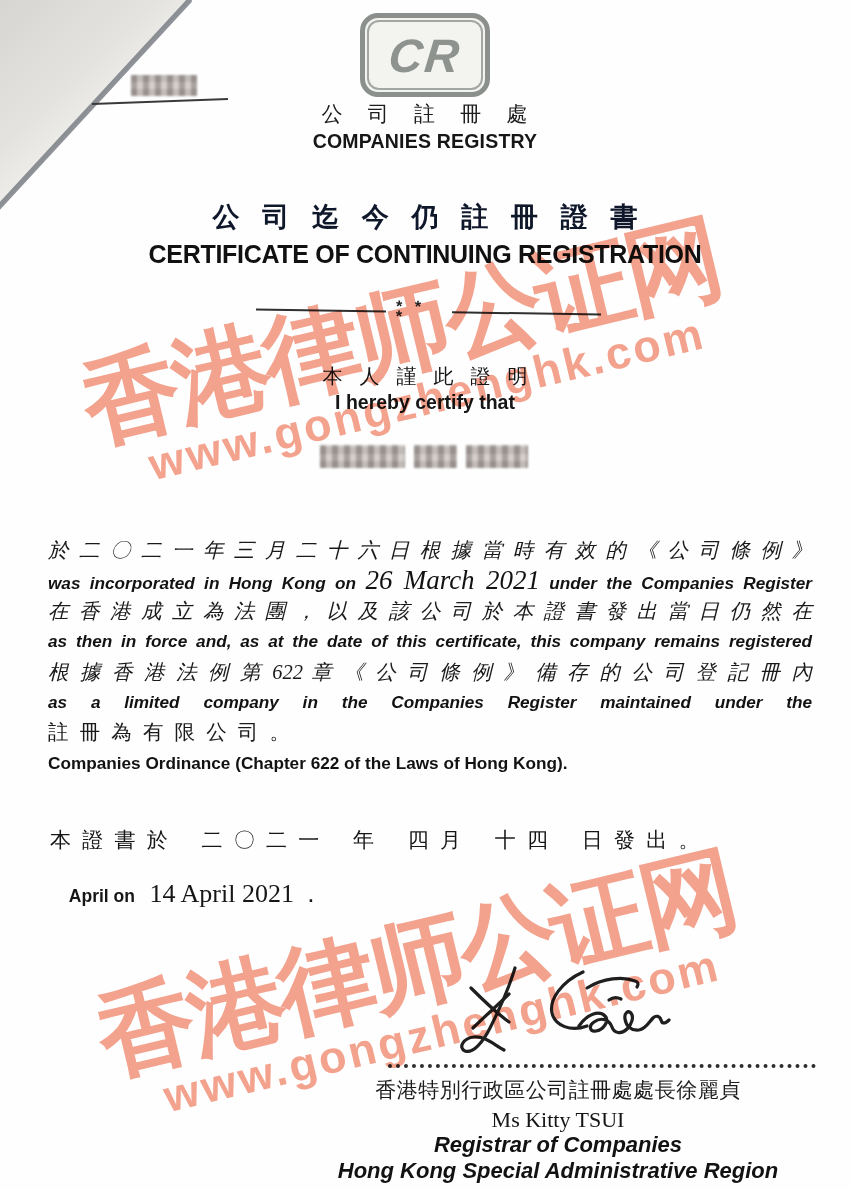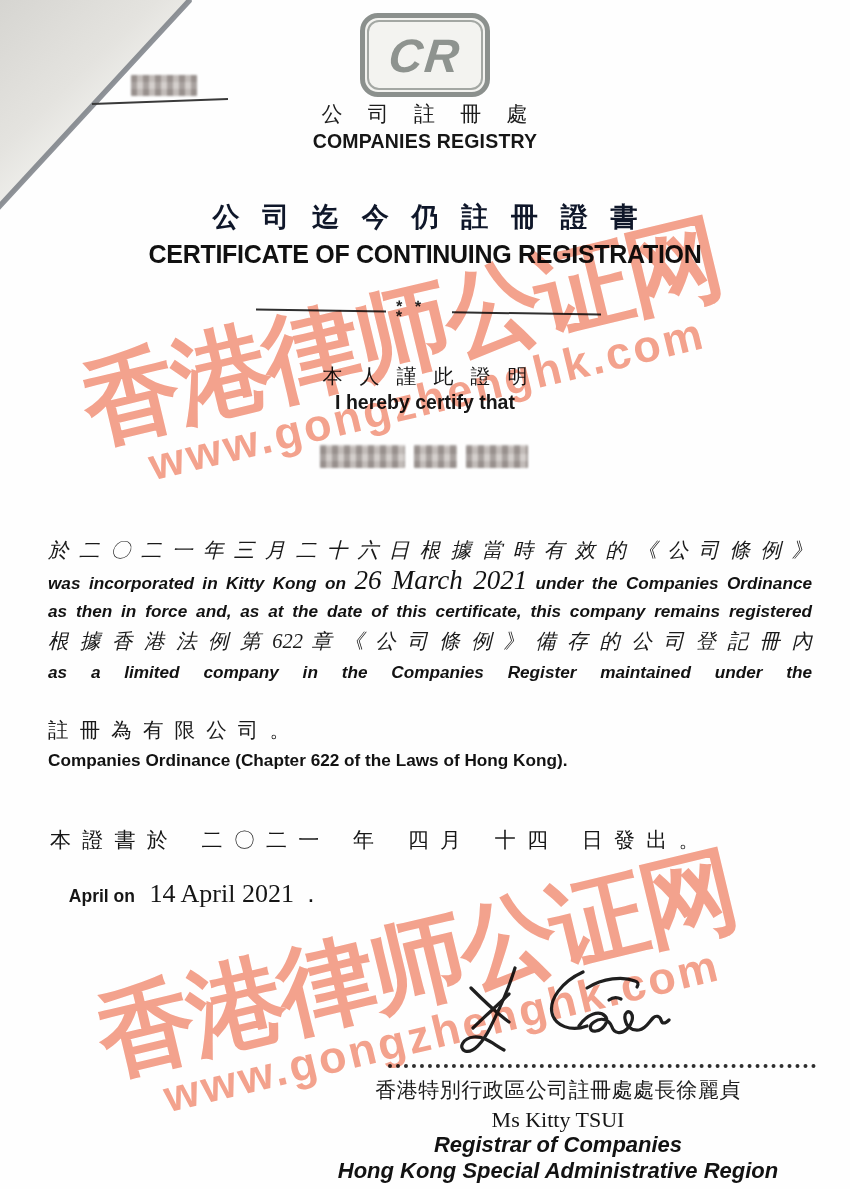--- a/index.html
+++ b/index.html
@@ -60,21 +60,21 @@
   
   .certify-zh{top:363px; font-size:20px; word-spacing:12px;}
   .certify-en{top:391px; font-size:19.5px;}
 
   
   .body-block{left:48px; top:535px; width:764px;}
   .bl{display:block; height:30.4px; line-height:30.4px; white-space:normal;}
   .just{text-align:justify; text-align-last:justify;font-style:italic;}
   .bl.zh{font-size:20.5px; color:#1a1a1a;}
   .bl.en{font-size:17.2px; color:#121212;}
-  .zh-left{word-spacing:6px;margin-top:28px;}
+  .zh-left{word-spacing:6px;}
   .date-serif{font-family:"Liberation Serif",serif; font-weight:normal; font-size:27px;}
 
   
   .issued-zh{left:50px; top:826px; font-size:21px; word-spacing:6px; white-space:pre;}
   .issued-en{left:50px; top:858px; font-size:17.5px; white-space:pre;}
   .issued-en .date-serif{font-size:26px;}
 
   
   .sig-svg{left:413px; top:956px;}
   .dotted-line{left:388px; top:1064px; width:428px; height:0; border-top:4.5px dotted #2e2e2e;}
@@ -139,24 +139,25 @@
 
   <div class="abs redact-name">
     <span class="redact" style="width:85px;"></span>
     <span class="redact" style="width:43px;"></span>
     <span class="redact" style="width:62px;"></span>
   </div>
 
   <div class="abs body-block">
     <span class="bl zh just">於 二 〇 二 一 年 三 月 二 十 六 日 根 據 當 時 有 效 的 《 公 司 條 例 》</span>
     <span class="bl en just">
-      <span>was incorporated in Kitty Kong on</span>
+      <span>was incorporated in Hong Kong on</span>
       <span class="date-serif">26 March 2021</span>
-      <span>under the Companies Ordinance</span>
+      <span>under the Companies Register</span>
     </span>
+    <span class="bl zh just">在 香 港 成 立 為 法 團 ， 以 及 該 公 司 於 本 證 書 發 出 當 日 仍 然 在</span>
     <span class="bl en just">as then in force and, as at the date of this certificate, this company remains registered</span>
     <span class="bl zh just">根 據 香 港 法 例 第 622 章 《 公 司 條 例 》 備 存 的 公 司 登 記 冊 內</span>
     <span class="bl en just">as a limited company in the Companies Register maintained under the</span>
     <span class="bl zh zh-left">註 冊 為 有 限 公 司 。</span>
     <span class="bl en">Companies Ordinance (Chapter 622 of the Laws of Hong Kong).</span>
   </div>
 
   <div class="abs zh issued-zh">本 證 書 於   二 〇 二 一   年   四 月   十 四   日 發 出 。</div>
   <div class="abs en issued-en">
     <span>April on</span><span>   </span><span class="date-serif">14 April 2021</span><span>   </span><span>.</span>

